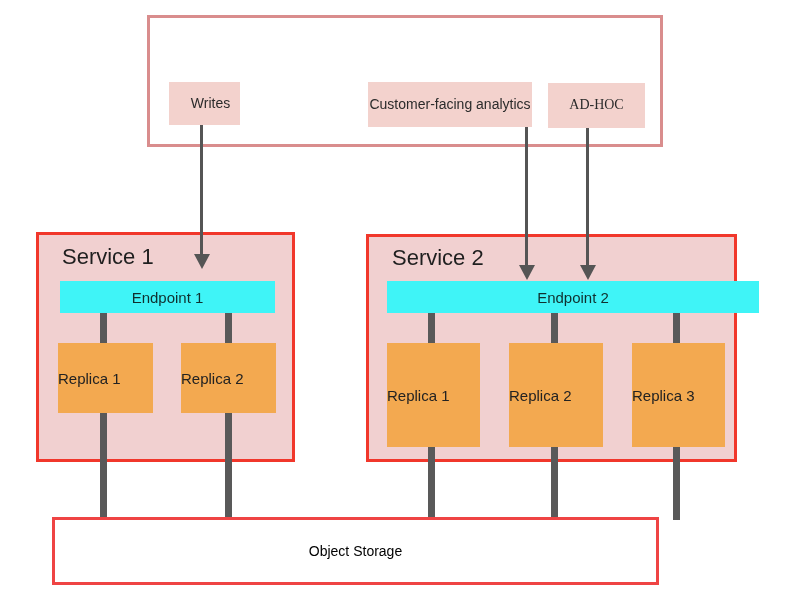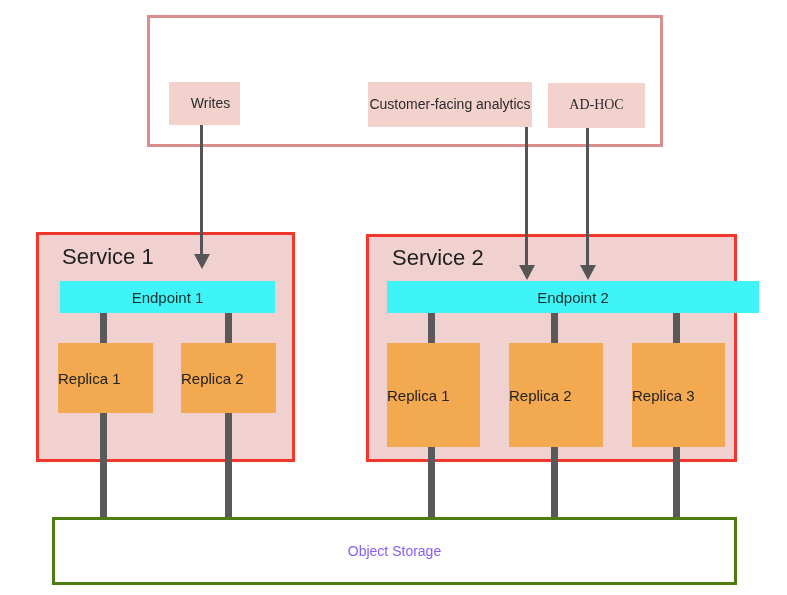--- a/index.html
+++ b/index.html
@@ -85,28 +85,28 @@
     justify-content: flex-start;
   }
   .s1-replica1 { left: 58px;  top: 343px; width: 95px; height: 70px; }
   .s1-replica2 { left: 181px; top: 343px; width: 95px; height: 70px; }
   .s2-replica1 { left: 387px; top: 343px; width: 93px; height: 104px; }
   .s2-replica2 { left: 509px; top: 343px; width: 94px; height: 104px; }
   .s2-replica3 { left: 632px; top: 343px; width: 93px; height: 104px; }
 
   
   .storage-box {
-    left: 52px; top: 517px; width: 685px; height: 68px;
+    left: 52px; top: 517px; width: 607px; height: 68px;
     background: #ffffff;
-    border: 3px solid #4d7c0f;
+    border: 3px solid #ef4444;
     display: flex;
     align-items: center;
     justify-content: center;
     font-size: 14px;
-    color: #8b5cf6;
+    color: #000000;
   }
 </style>
 </head>
 <body>
 
 <div id="canvas">
 
   <div class="abs workloads-box"></div>
 
   <div class="abs chip chip-writes">

